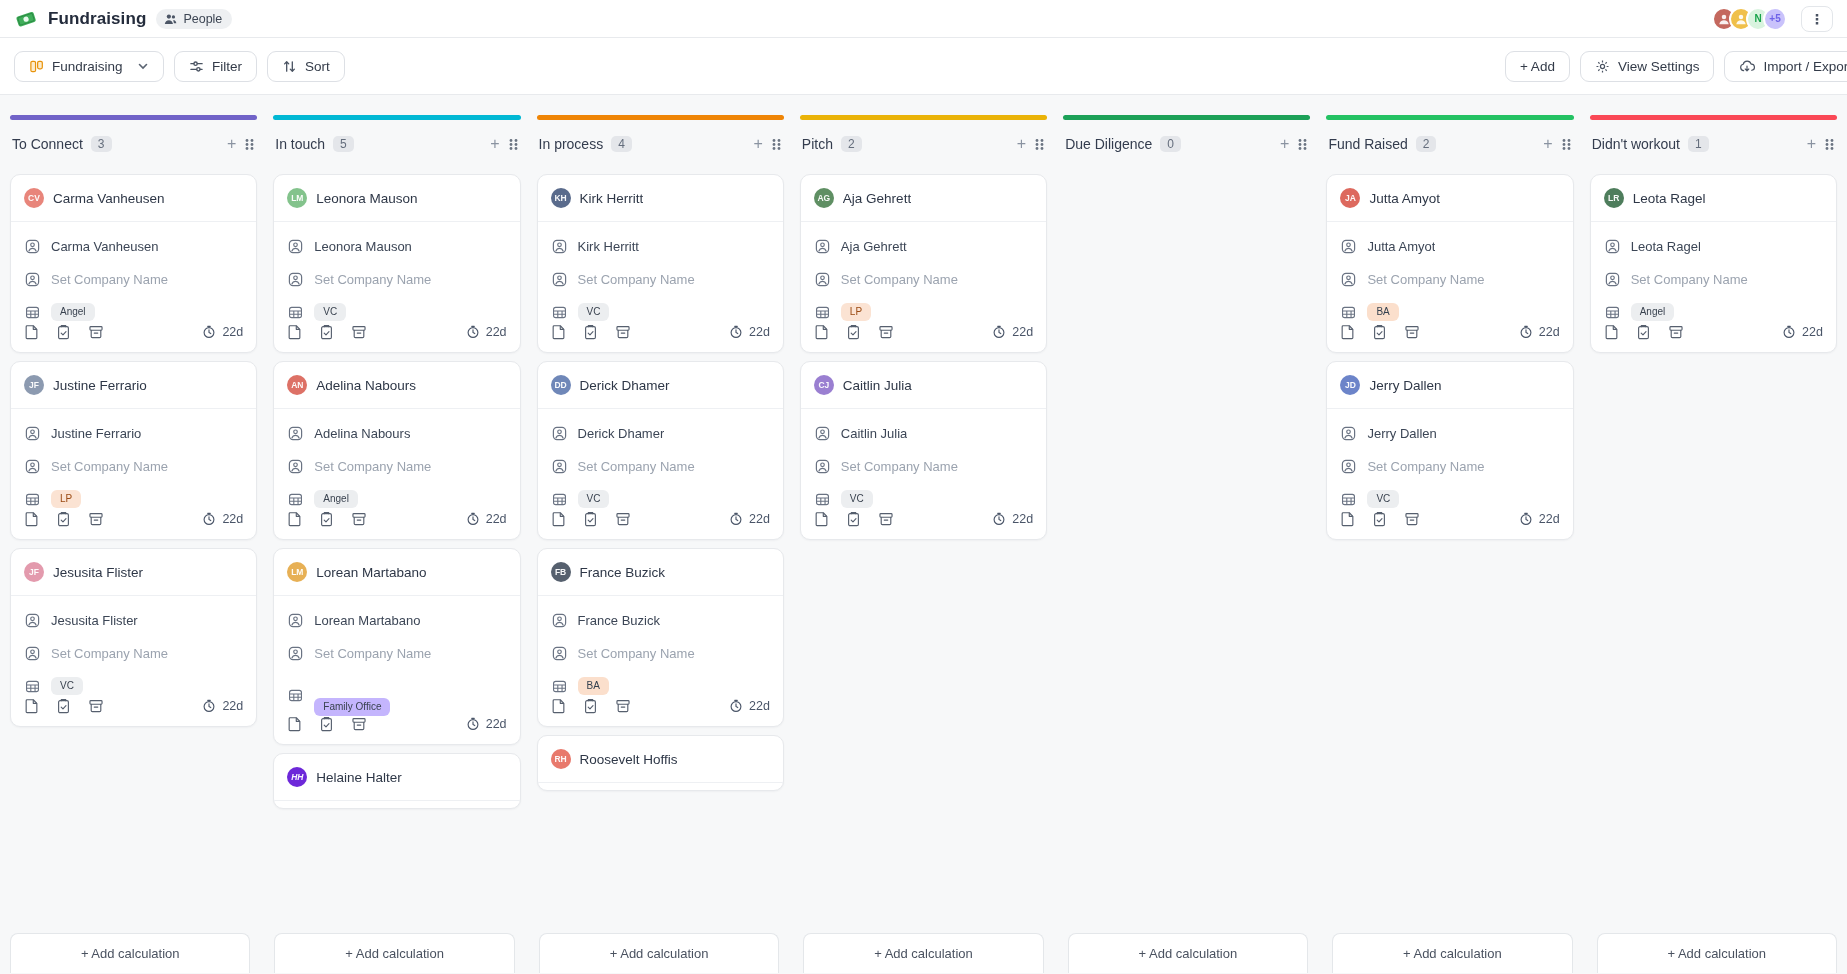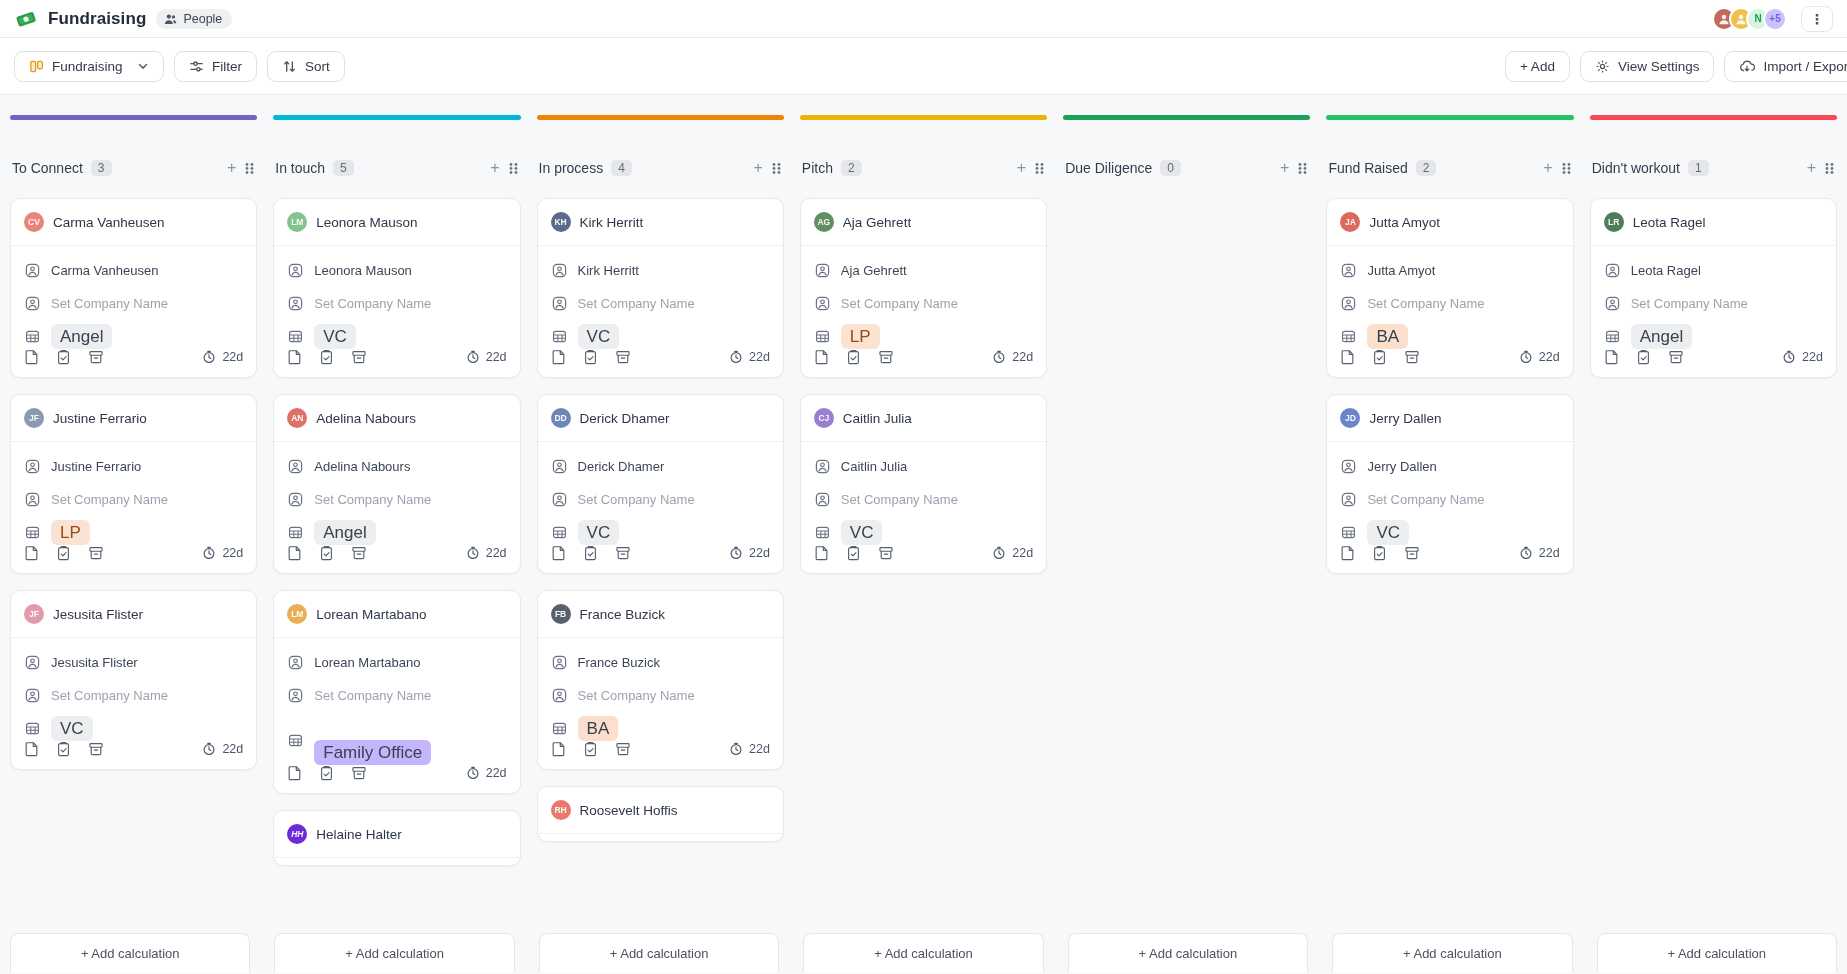--- a/index.html
+++ b/index.html
@@ -49,51 +49,51 @@
   .view-pill { width: 150px; justify-content: space-between; }
   .view-pill .vp-left { display: flex; align-items: center; gap: 8px; }
   .toolbar-right { margin-left: auto; display: flex; align-items: center; gap: 10px; }
   .btn.import { margin-right: -34px; }
 
   
   .board { position: relative; height: 878px; overflow: hidden; padding: 0 10px; }
   .columns { display: flex; gap: 16px; height: 100%; }
   .col { flex: 1 1 0; min-width: 0; display: flex; flex-direction: column; }
   .col-bar { height: 5px; border-radius: 3px; margin-top: 20px; }
-  .col-head { display: flex; align-items: center; gap: 8px; padding: 10px 2px 0 2px; height: 38px; margin-top: 24px; }
+  .col-head { display: flex; align-items: center; gap: 8px; padding: 10px 2px 0 2px; height: 38px; }
   .col-name { font-size: 14px; font-weight: 500; color: #333c4e; white-space: nowrap; }
   .col-count {
     background: #e4e6ea; color: #646d7c; border-radius: 5px; padding: 1px 7px;
     font-size: 12px; font-weight: 500;
   }
   .col-head .spacer { flex: 1; }
   .icon-btn { color: #8a93a1; cursor: pointer; display: flex; align-items: center; }
   .plus-glyph { font-size: 16px; line-height: 1; color: #8a93a1; }
-  .cards { display: flex; flex-direction: column; gap: 16px; margin-top: 16px; }
+  .cards { display: flex; flex-direction: column; gap: 8px; margin-top: 16px; }
 
   .card {
     background: #fff; border: 1px solid #e7e9ec; border-radius: 10px;
     box-shadow: 0 1px 2px rgba(16,24,40,.04); overflow: hidden; flex: none;
   }
   .card.partial { height: 56px; }
   .card-head { display: flex; align-items: center; gap: 9px; padding: 13px 13px; border-bottom: 1px solid #eef0f3; }
   .card-avatar {
     width: 20px; height: 20px; border-radius: 50%; flex: none;
     display: flex; align-items: center; justify-content: center;
     color: rgba(255,255,255,.95); font-size: 8.5px; font-weight: bold;
   }
   .card-name { font-size: 13.5px; color: #2e3747; font-weight: 400; white-space: nowrap; overflow: hidden; }
   .card-body { padding: 12px 13px 12px 13px; }
   .row { display: flex; align-items: center; gap: 10px; min-height: 24px; }
   .row + .row { margin-top: 9px; }
   .row-text { font-size: 13px; color: #3c4656; white-space: nowrap; overflow: hidden; }
   .row-text.placeholder { color: #9ba3af; }
   .row-icon { color: #6a7383; flex: none; }
   .tag {
-    font-size: 17px; font-weight: 500; border-radius: 6px; padding: 4px 9px; line-height: 1;
+    font-size: 10px; font-weight: 500; border-radius: 6px; padding: 4px 9px; line-height: 1;
     white-space: nowrap;
   }
   .foot-row { display: flex; align-items: center; color: #565f6e; }
   .foot-icons { display: flex; align-items: center; gap: 17px; }
   .age { margin-left: auto; display: flex; align-items: center; gap: 6px; font-size: 12.5px; color: #4a5568; }
 
   
   .calc-footer {
     position: absolute; left: 0; right: 0; bottom: 0; height: 40px;
     display: flex; gap: 24px; padding: 0 10px; background: #f7f8f9;

